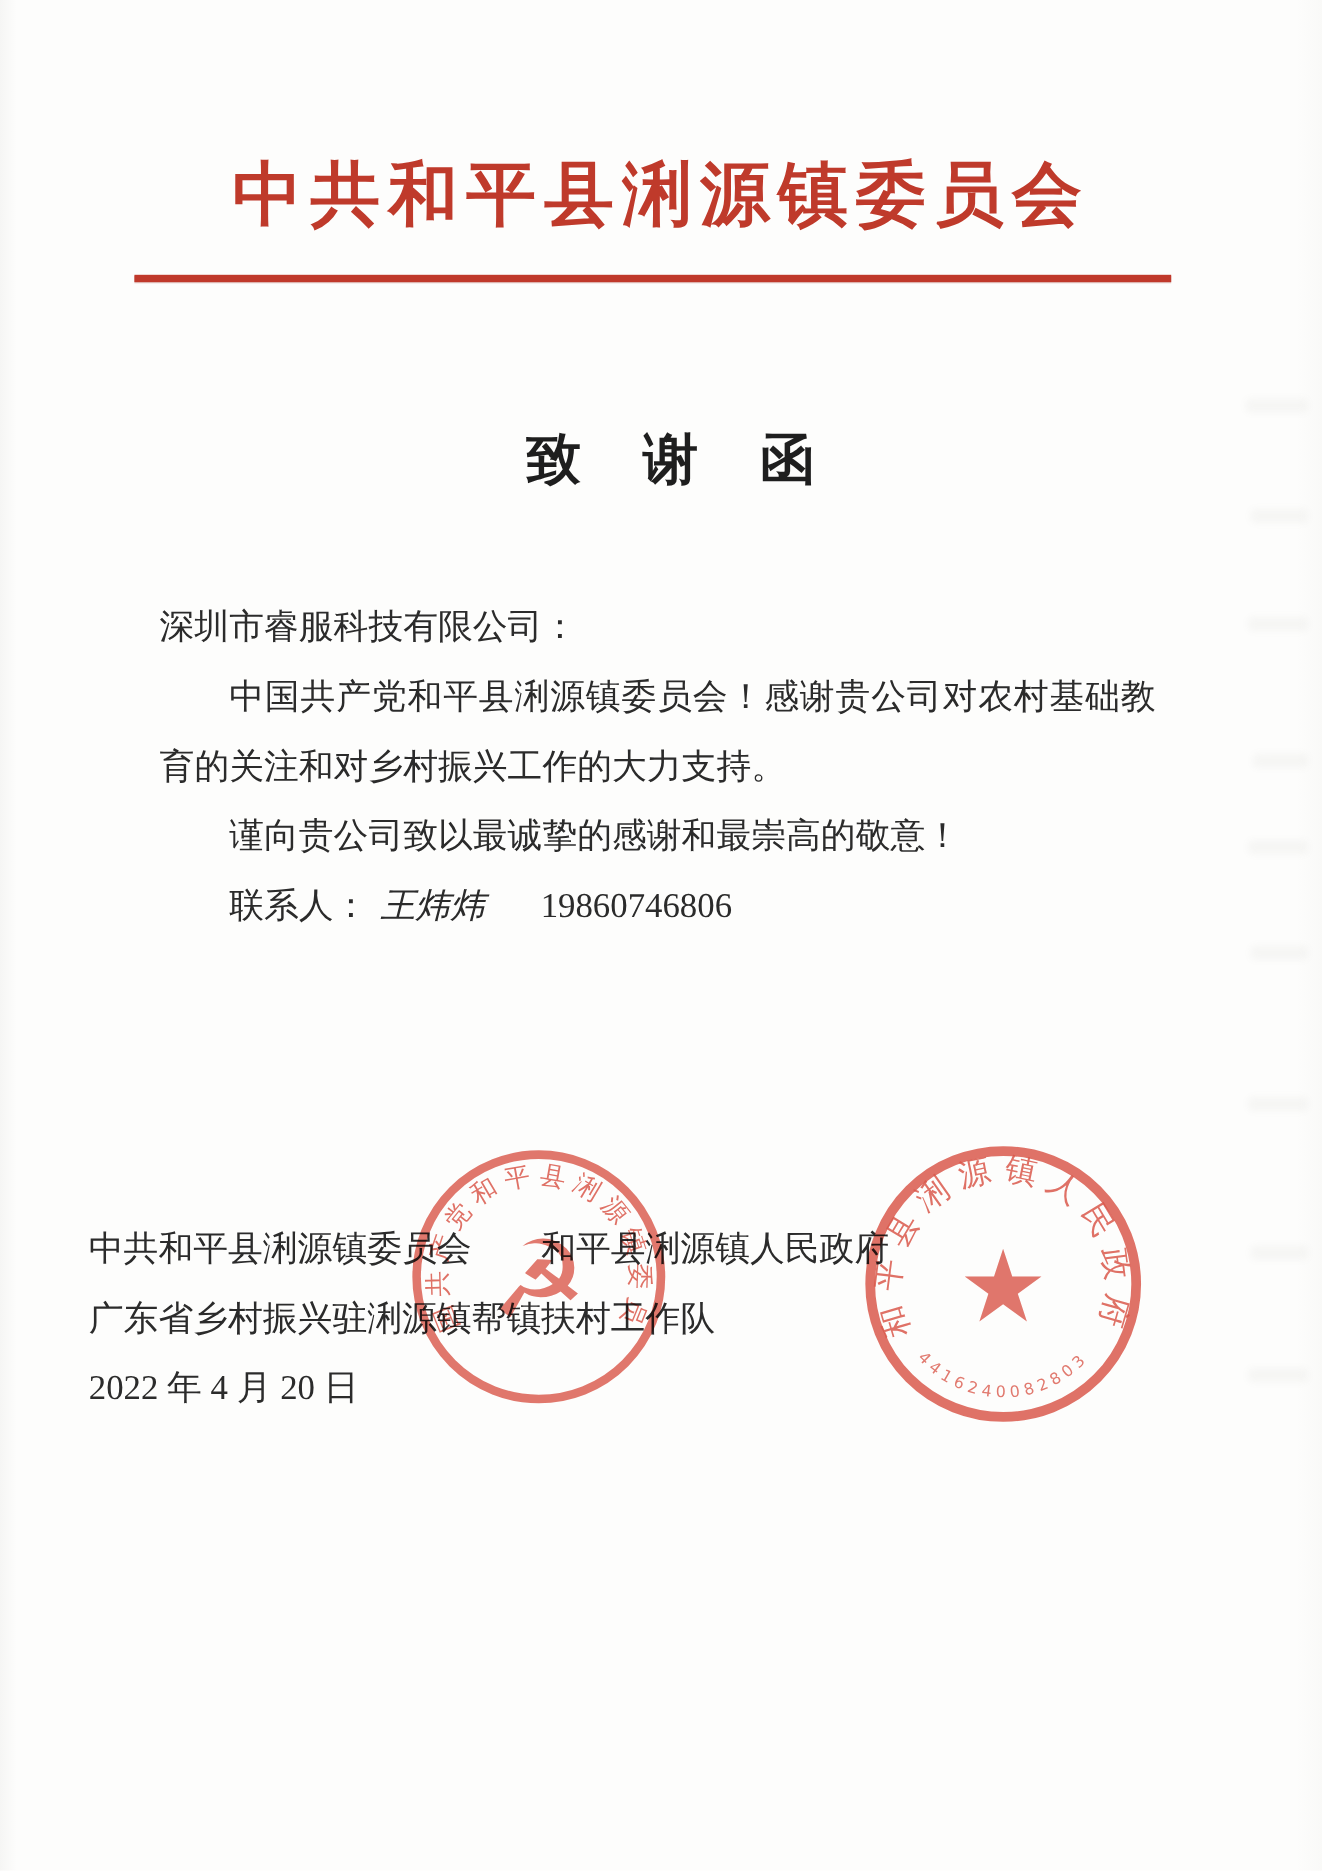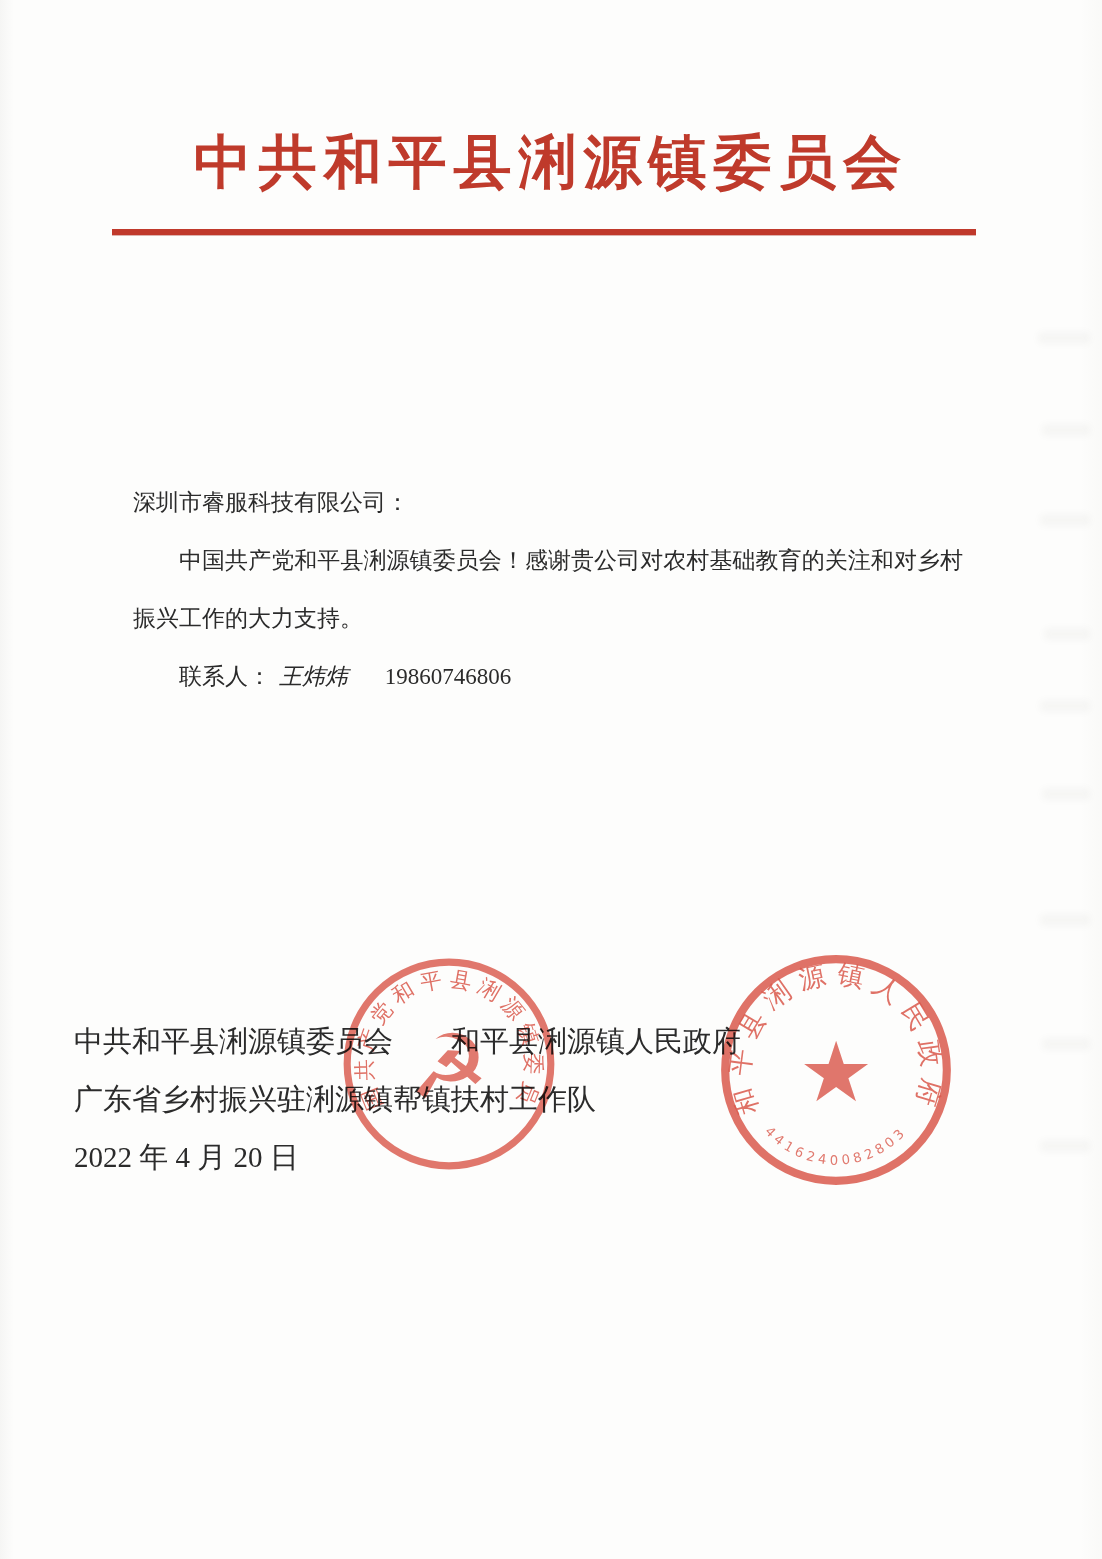--- a/index.html
+++ b/index.html
@@ -37,23 +37,23 @@
     position: absolute; top: 352px; left: 0; width: 100%;
     text-align: center;
     color: #1e1e1e;
     font-size: 46px; font-weight: bold;
     letter-spacing: 0.06em;
     text-indent: 0.4em;
     white-space: nowrap;
   }
   
   .letter-body {
-    position: absolute; top: 474px; left: 133px; width: 830px;
+    position: absolute; top: 494px; left: 133px; width: 830px;
     color: #2b2b2b;
-    font-size: 23px; line-height: 58px;
+    font-size: 29px; line-height: 58px;
     text-align: justify;
     line-break: anywhere;
     overflow-wrap: break-word;
   }
   .letter-body p { margin: 0; }
   .letter-body p.indent { text-indent: 2em; }
   .contact-line { text-indent: 2em; white-space: nowrap; }
   .contact-name { margin-left: 0.35em; font-style: italic; }
   .contact-phone { margin-left: 1.6em; font-family: "Liberation Serif", "DejaVu Serif", serif; }
   
@@ -83,24 +83,26 @@
   }
 </style>
 </head>
 <body>
 
 <div class="page">
 
   <div class="letterhead">中共和平县浰源镇委员会</div>
   <div class="red-rule"></div>
 
+  <div class="doc-title">致　谢　函</div>
 
   <div class="letter-body">
     <p>深圳市睿服科技有限公司：</p>
     <p class="indent">中国共产党和平县浰源镇委员会！感谢贵公司对农村基础教育的关注和对乡村振兴工作的大力支持。</p>
+    <p class="indent">谨向贵公司致以最诚挚的感谢和最崇高的敬意！</p>
     <p class="contact-line">
       <span>联系人：</span><span class="contact-name">王炜炜</span><span class="contact-phone">19860746806</span>
     </p>
   </div>
 
   <div class="signature">
     <div class="sig-row">
       <span>中共和平县浰源镇委员会</span><span class="sig-gap"></span><span>和平县浰源镇人民政府</span>
     </div>
     <div class="sig-row">广东省乡村振兴驻浰源镇帮镇扶村工作队</div>

